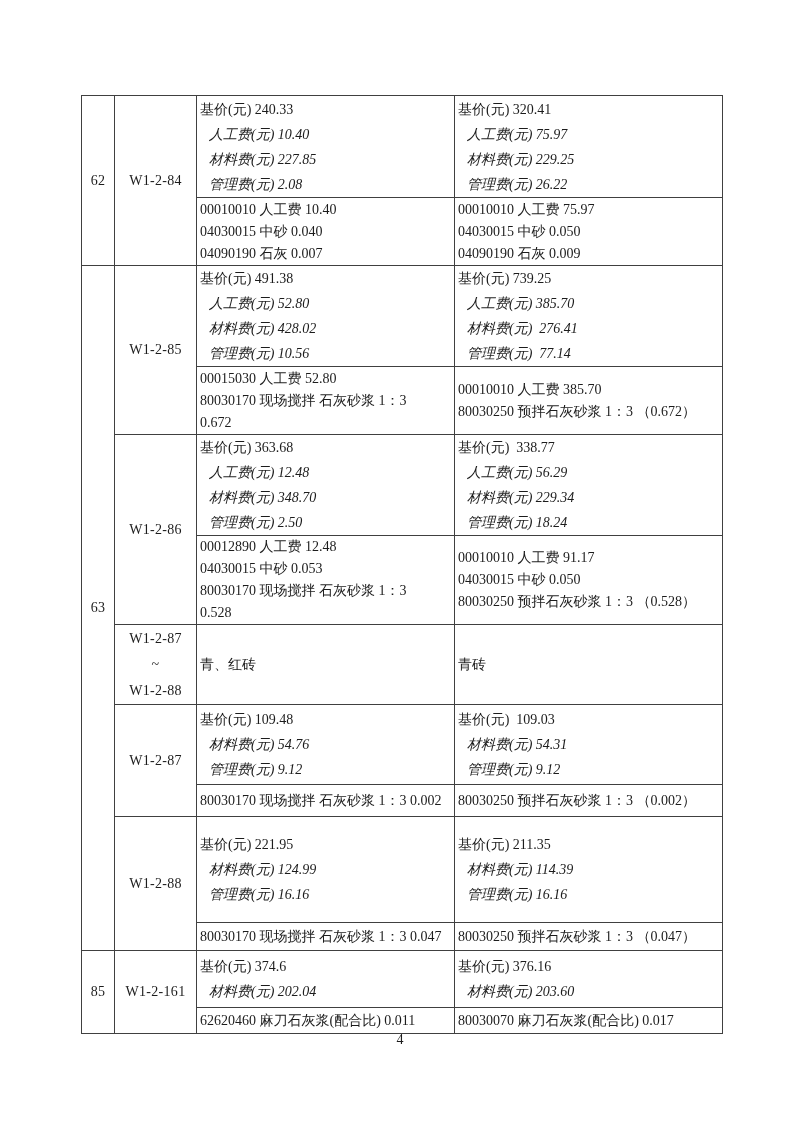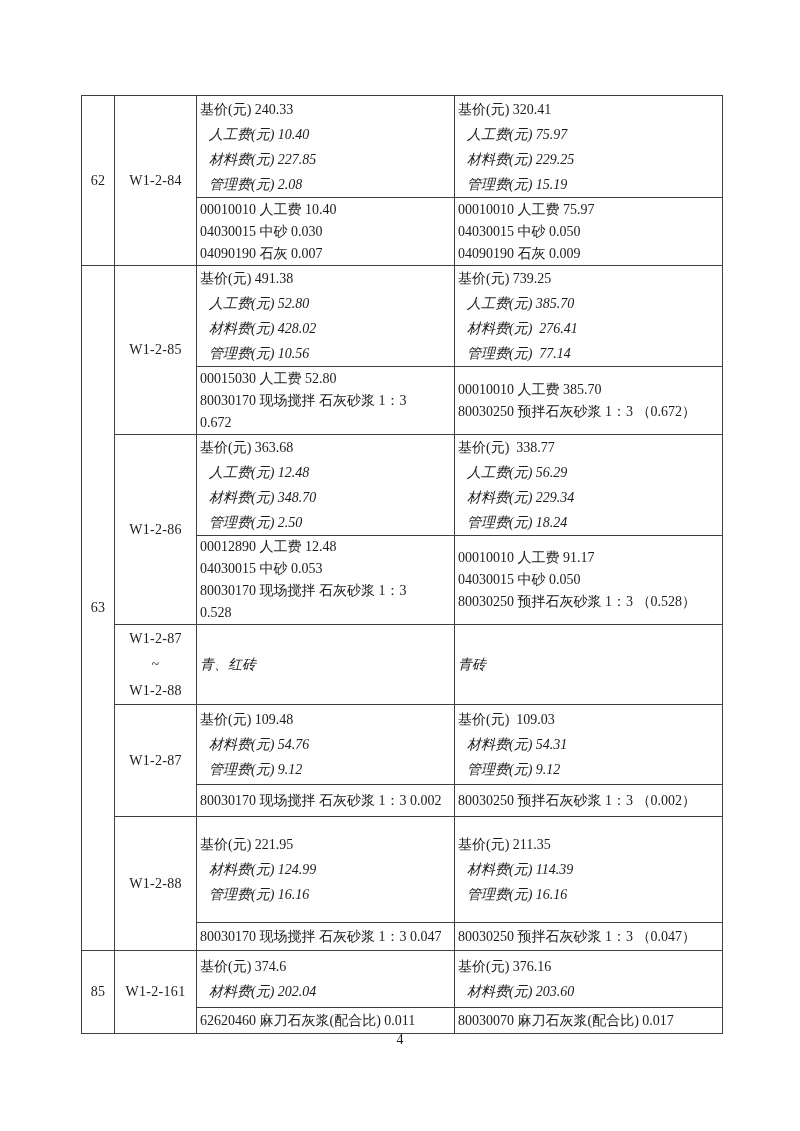--- a/index.html
+++ b/index.html
@@ -33,21 +33,21 @@
   }
   .no-cell, .code-cell {
     text-align: center;
     letter-spacing: 0.3px;
   }
   .code-cell .line { line-height: 26px; white-space: pre; text-align: center; }
   .data-cell { padding-left: 3px; margin-top: 13px; }
   .data-cell .line { line-height: 25px; white-space: pre; }
   .data-cell.detail .line { line-height: 22px; font-family: Liberation Serif, serif; }
   .data-cell.price .line:not(:first-child) { padding-left: 9px; font-style: italic; }
-  .label-cell span { white-space: pre; font-style: italic; }
+  .label-cell span { white-space: pre; }
   .footer {
     position: absolute;
     top: 1032px;
     left: 0;
     width: 800px;
     text-align: center;
     font-size: 14px;
   }
 </style>
 </head>
@@ -69,27 +69,27 @@
         <td class="data-cell price" style="height:102px">
             <div class="line">基价(元) 240.33</div>
             <div class="line">人工费(元) 10.40</div>
             <div class="line">材料费(元) 227.85</div>
             <div class="line">管理费(元) 2.08</div>
           </td>
         <td class="data-cell price">
             <div class="line">基价(元) 320.41</div>
             <div class="line">人工费(元) 75.97</div>
             <div class="line">材料费(元) 229.25</div>
-            <div class="line">管理费(元) 15.19</div>
+            <div class="line">管理费(元) 26.22</div>
           </td>
       </tr>
       <tr>
         <td class="data-cell detail" style="height:68px">
             <div class="line">00010010 人工费 10.40</div>
-            <div class="line">04030015 中砂 0.030</div>
+            <div class="line">04030015 中砂 0.040</div>
             <div class="line">04090190 石灰 0.007</div>
           </td>
         <td class="data-cell detail">
             <div class="line">00010010 人工费 75.97</div>
             <div class="line">04030015 中砂 0.050</div>
             <div class="line">04090190 石灰 0.009</div>
           </td>
       </tr>
 
       <tr>

